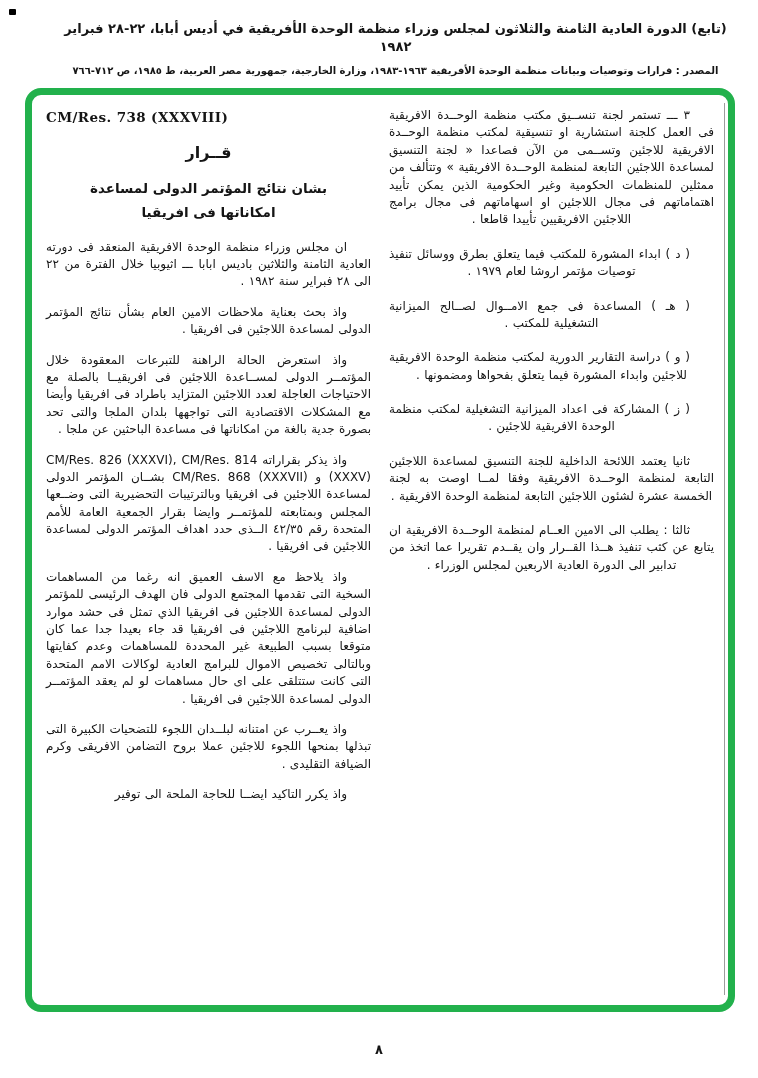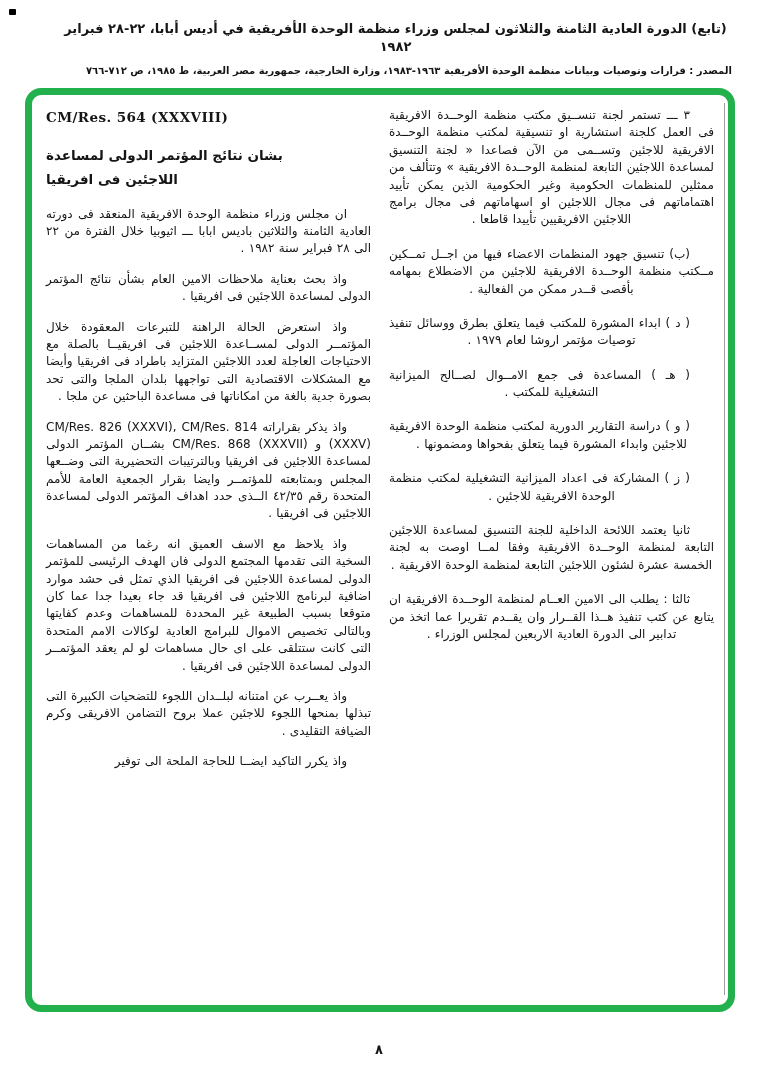--- a/index.html
+++ b/index.html
@@ -5,34 +5,34 @@
   html,body{margin:0;padding:0;}
   body{
     width:758px;height:1078px;position:relative;
     background:#ffffff;color:#151515;
     font-family:"DejaVu Sans", sans-serif;
     overflow:hidden;
   }
   .artifact-dot{position:absolute;left:9px;top:9px;width:7px;height:6px;background:#000;border-radius:1px;}
   .header{position:absolute;top:20px;left:26px;right:26px;direction:rtl;margin-left:33px;}
   .header-line1{font-weight:bold;font-size:13px;text-align:center;letter-spacing:.2px;line-height:1.4;}
-  .header-line2{font-weight:bold;font-size:10px;text-align:right;margin-top:8px;line-height:1.4;}
+  .header-line2{font-weight:bold;font-size:10px;text-align:center;margin-top:8px;line-height:1.4;}
   .doc-frame{
     position:absolute;top:88px;left:25px;width:710px;height:924px;box-sizing:border-box;
     border:7px solid #22b14c;border-radius:16px;background:#fff;
     padding:10px 14px 8px 14px;overflow:hidden;
   }
   .scan-line{position:absolute;top:8px;bottom:10px;right:3px;width:1px;background:#4a4a4a;opacity:.55;}
   .columns{display:flex;direction:rtl;gap:18px;height:100%;}
   .col{flex:1;min-width:0;direction:rtl;}
   .col-continuation{padding-top:2px;}
   .doc-id{direction:ltr;text-align:left;font-family:"DejaVu Serif","Liberation Serif",serif;
     font-weight:bold;font-size:13.5px;margin:4px 0 18px 0;letter-spacing:.4px;}
   .res-title{text-align:center;font-weight:bold;font-size:16px;margin:2px 0 14px 0;}
-  .res-subtitle{text-align:left;font-weight:bold;font-size:13.5px;line-height:1.8;margin-bottom:14px;}
+  .res-subtitle{text-align:center;font-weight:bold;font-size:13.5px;line-height:1.8;margin-bottom:14px;}
   .para{font-size:12px;line-height:1.45;text-align:justify;text-indent:24px;margin:0 0 13px 0;word-spacing:.5px;}
   .col-continuation .para{text-align-last:center;margin-bottom:17px;}
   .col-start .para{text-align-last:auto;}
   .footer{position:absolute;bottom:20px;left:0;right:0;text-align:center;}
   .page-number{font-size:13px;font-weight:bold;}
 </style>
 </head>
 <body>
 
 <div class="artifact-dot"></div>
@@ -42,34 +42,34 @@
   <div class="header-line2">المصدر : قرارات وتوصيات وبيانات منظمة الوحدة الأفريقية ١٩٦٣-١٩٨٣، وزارة الخارجية، جمهورية مصر العربية، ط ١٩٨٥، ص ٧١٢-٧٦٦</div>
 </header>
 
 <div class="doc-frame">
   <div class="scan-line"></div>
   <div class="columns">
 
     <section class="col col-continuation">
 
     <p class="para">٣ ـــ تستمر لجنة تنســيق مكتب منظمة الوحــدة الافريقية فى العمل كلجنة استشارية او تنسيقية لمكتب منظمة الوحــدة الافريقية للاجئين وتســمى من الآن فصاعدا « لجنة التنسيق لمساعدة اللاجئين التابعة لمنظمة الوحــدة الافريقية » وتتألف من ممثلين للمنظمات الحكومية وغير الحكومية الذين يمكن تأييد اهتماماتهم فى مجال اللاجئين او اسهاماتهم فى مجال برامج اللاجئين الافريقيين تأييدا قاطعا .</p>
-        <p class="para">(ب) تنسيق جهود المنظمات الاعضاء فيها من اجــل تمــكين مــكتب منظمة الوحــدة الافريقية للاجئين من الاضطلاع بمهامه بأقصى قــدر ممكن من الفعالية .</p>
         <p class="para">( د ) ابداء المشورة للمكتب فيما يتعلق بطرق ووسائل تنفيذ توصيات مؤتمر اروشا لعام ١٩٧٩ .</p>
         <p class="para">( هـ ) المساعدة فى جمع الامــوال لصــالح الميزانية التشغيلية للمكتب .</p>
         <p class="para">( و ) دراسة التقارير الدورية لمكتب منظمة الوحدة الافريقية للاجئين وابداء المشورة فيما يتعلق بفحواها ومضمونها .</p>
         <p class="para">( ز ) المشاركة فى اعداد الميزانية التشغيلية لمكتب منظمة الوحدة الافريقية للاجئين .</p>
         <p class="para">ثانيا يعتمد اللائحة الداخلية للجنة التنسيق لمساعدة اللاجئين التابعة لمنظمة الوحــدة الافريقية وفقا لمــا اوصت به لجنة الخمسة عشرة لشئون اللاجئين التابعة لمنظمة الوحدة الافريقية .</p>
         <p class="para">ثالثا : يطلب الى الامين العــام لمنظمة الوحــدة الافريقية ان يتابع عن كثب تنفيذ هــذا القــرار وان يقــدم تقريرا عما اتخذ من تدابير الى الدورة العادية الاربعين لمجلس الوزراء .</p>
       </section>
 
     <section class="col col-start">
-      <div class="doc-id">CM/Res. 564 (XXXVIII)</div>
+      <div class="doc-id">CM/Res. 738 (XXXVIII)</div>
+      <div class="res-title">قــرار</div>
       <div class="res-subtitle">
         <div>بشان نتائج المؤتمر الدولى لمساعدة</div>
-        <div>اللاجئين فى افريقيا</div>
+        <div>امكاناتها فى افريقيا</div>
       </div>
       <div>
 
       <p class="para">ان مجلس وزراء منظمة الوحدة الافريقية المنعقد فى دورته العادية الثامنة والثلاثين باديس ابابا ـــ اثيوبيا خلال الفترة من ٢٢ الى ٢٨ فبراير سنة ١٩٨٢ .</p>
           <p class="para">واذ بحث بعناية ملاحظات الامين العام بشأن نتائج المؤتمر الدولى لمساعدة اللاجئين فى افريقيا .</p>
           <p class="para">واذ استعرض الحالة الراهنة للتبرعات المعقودة خلال المؤتمــر الدولى لمســاعدة اللاجئين فى افريقيــا بالصلة مع الاحتياجات العاجلة لعدد اللاجئين المتزايد باطراد فى افريقيا وأيضا مع المشكلات الاقتصادية التى تواجهها بلدان الملجا والتى تحد بصورة جدية بالغة من امكاناتها فى مساعدة الباحثين عن ملجا .</p>
           <p class="para">واذ يذكر بقراراته CM/Res. 826 (XXXVI), CM/Res. 814 (XXXV) و CM/Res. 868 (XXXVII) بشــان المؤتمر الدولى لمساعدة اللاجئين فى افريقيا وبالترتيبات التحضيرية التى وضــعها المجلس وبمتابعته للمؤتمــر وايضا بقرار الجمعية العامة للأمم المتحدة رقم ٤٢/٣٥ الــذى حدد اهداف المؤتمر الدولى لمساعدة اللاجئين فى افريقيا .</p>
           <p class="para">واذ يلاحظ مع الاسف العميق انه رغما من المساهمات السخية التى تقدمها المجتمع الدولى فان الهدف الرئيسى للمؤتمر الدولى لمساعدة اللاجئين فى افريقيا الذي تمثل فى حشد موارد اضافية لبرنامج اللاجئين فى افريقيا قد جاء بعيدا جدا عما كان متوقعا بسبب الطبيعة غير المحددة للمساهمات وعدم كفايتها وبالتالى تخصيص الاموال للبرامج العادية لوكالات الامم المتحدة التى كانت ستتلقى على اى حال مساهمات لو لم يعقد المؤتمــر الدولى لمساعدة اللاجئين فى افريقيا .</p>
           <p class="para">واذ يعــرب عن امتنانه لبلــدان اللجوء للتضحيات الكبيرة التى تبذلها بمنحها اللجوء للاجئين عملا بروح التضامن الافريقى وكرم الضيافة التقليدى .</p>
           <p class="para">واذ يكرر التاكيد ايضــا للحاجة الملحة الى توفير</p>

